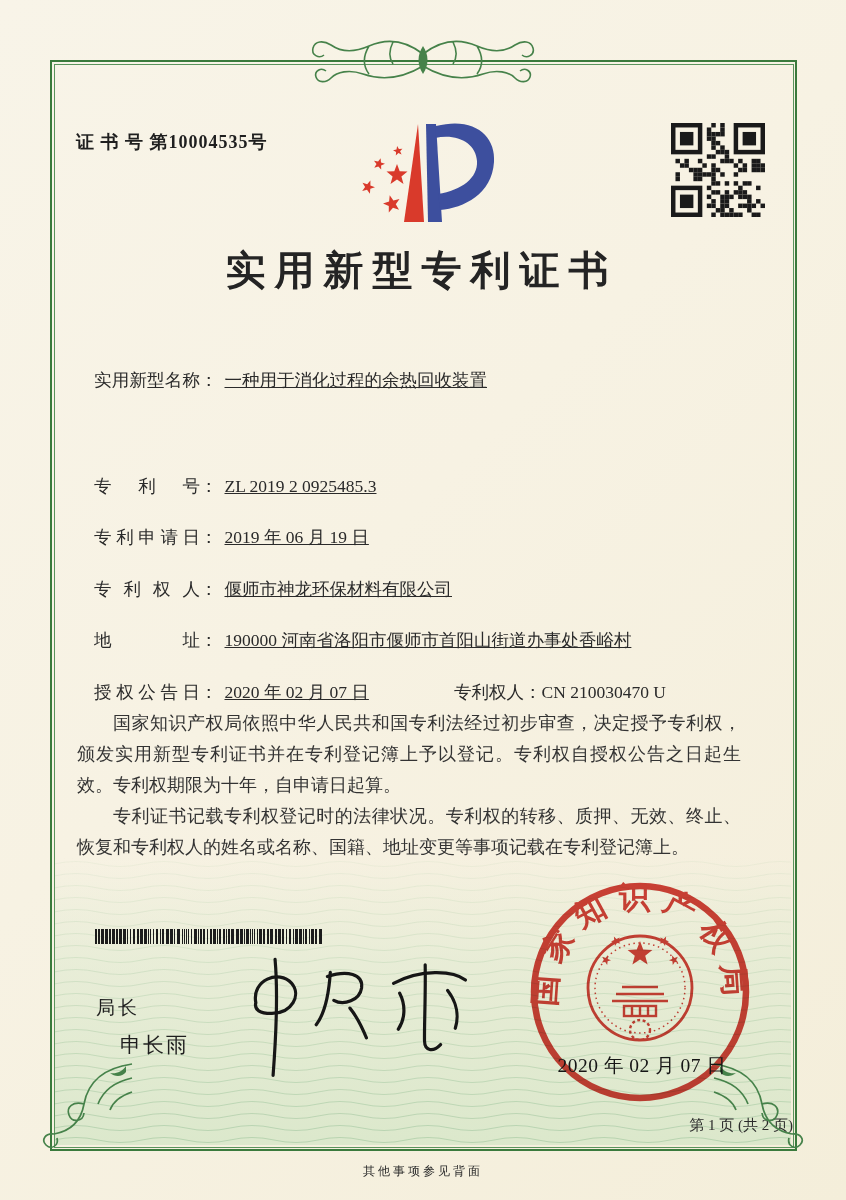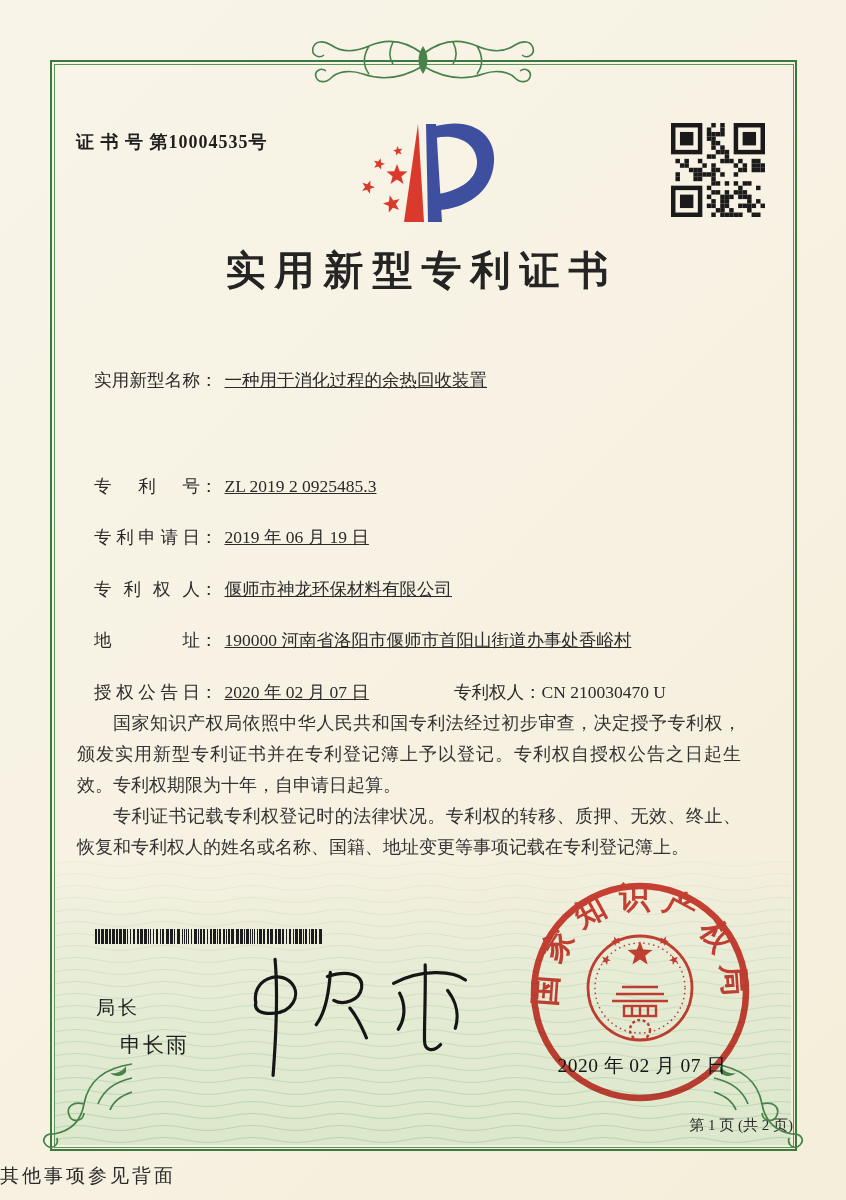--- a/index.html
+++ b/index.html
@@ -34,22 +34,22 @@
   .body-text p{margin:0;text-indent:2em;}
   
   .barcode{position:absolute;left:95px;top:929px;z-index:2;}
   .director-label{position:absolute;left:96px;top:995px;font-size:19px;letter-spacing:3px;color:#1e1e1e;z-index:2;}
   .director-name{position:absolute;left:96px;top:1031px;font-size:21px;letter-spacing:2px;color:#1e1e1e;z-index:2;margin-left:24px;}
   .signature{position:absolute;left:226px;top:946px;width:260px;height:132px;z-index:3;transform:rotate(-1deg);}
   .seal{position:absolute;left:518px;top:870px;width:244px;height:244px;z-index:2;opacity:.93;mix-blend-mode:multiply;}
   .seal-date{position:absolute;left:520px;top:1052px;width:244px;text-align:center;
     font-size:19.5px;letter-spacing:.5px;color:#161616;z-index:4;}
   .page-info{position:absolute;left:50px;top:1116px;width:743px;text-align:right;font-size:15px;color:#2b2b2b;z-index:2;}
-  .back-note{position:absolute;left:0;top:1163px;width:846px;
-    font-size:19px;letter-spacing:3px;color:#2b2b2b;z-index:2;}
+  .back-note{position:absolute;left:0;top:1163px;width:846px;text-align:center;
+    font-size:12px;letter-spacing:3px;color:#2b2b2b;z-index:2;}
   
   .top-ornament{position:absolute;left:293px;top:28px;width:260px;height:64px;z-index:3;}
   .corner-ornament{position:absolute;width:95px;height:100px;z-index:3;}
   .corner-left{left:40px;top:1058px;}
   .corner-right{left:711px;top:1058px;transform:scaleX(-1);}
 </style>
 </head>
 <body>
 
 <div class="page">

